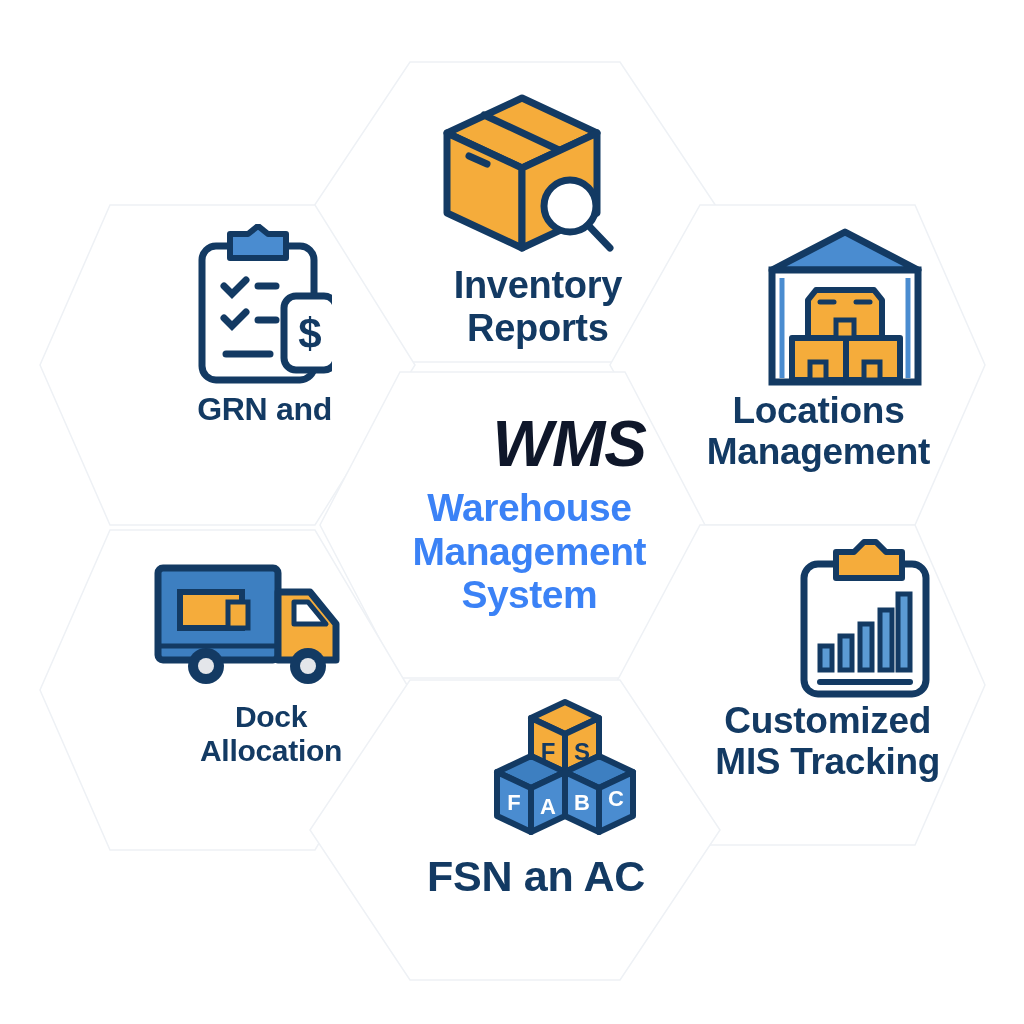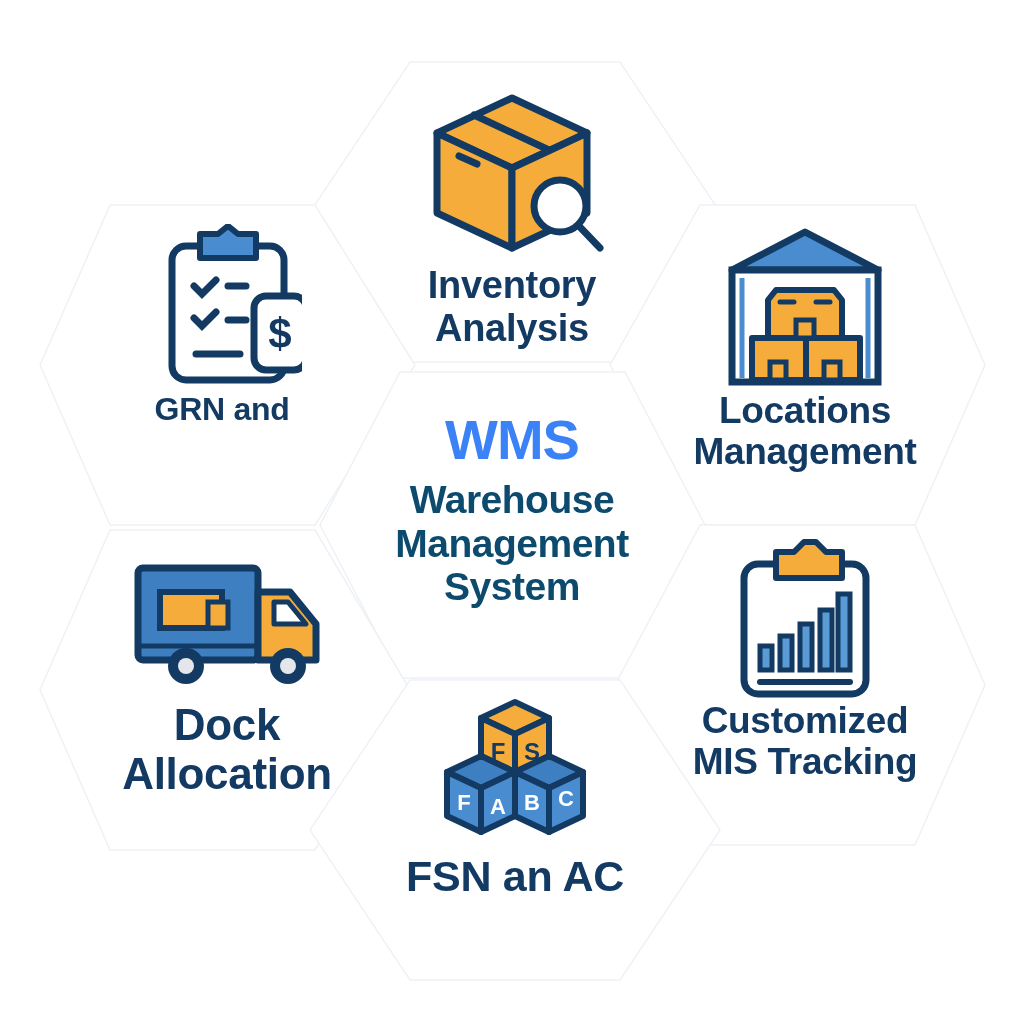--- a/index.html
+++ b/index.html
@@ -20,21 +20,21 @@
     .hex-bg {
       position: absolute;
       left: 0; top: 0;
       width: 1024px; height: 1024px;
       pointer-events: none;
     }
     .tile {
       position: absolute;
       display: flex;
       flex-direction: column;
-      align-items: center;
+      align-items: flex-end;
       text-align: center;
       color: #133a63;
     }
     .tile .label {
       font-weight: bold;
       line-height: 1.12;
       color: #133a63;
       letter-spacing: -0.3px;
     }
     .tile svg { display: block; }
@@ -43,25 +43,25 @@
     #tile-inventory { left: 402px; top: 88px;  width: 220px; }
     #tile-inventory .label { font-size: 38px; margin-top: 6px; }
 
     #tile-grn { left: 112px; top: 224px; width: 220px; }
     #tile-grn .label { font-size: 32px; margin-top: 8px; }
 
     #tile-locations { left: 680px; top: 228px; width: 250px; }
     #tile-locations .label { font-size: 37px; margin-top: 2px; }
 
     #tile-center { left: 378px; top: 412px; width: 268px; }
-    #tile-center .title { font-size: 56px; font-weight: bold; color: #3b82f6; line-height: 1; letter-spacing: -1px; }
-    #tile-center .subtitle { font-size: 39px; font-weight: bold; color: #0c4a6e; line-height: 1.12; margin-top: 10px; letter-spacing: -0.5px; }
+    #tile-center .title { font-size: 64px; font-weight: bold; color: #0f172a; line-height: 1; letter-spacing: -1px; font-style: italic; }
+    #tile-center .subtitle { font-size: 39px; font-weight: bold; color: #3b82f6; line-height: 1.12; margin-top: 10px; letter-spacing: -0.5px; }
 
     #tile-dock { left: 112px; top: 562px; width: 230px; }
-    #tile-dock .label { font-size: 44px; margin-top: 8px; }
+    #tile-dock .label { font-size: 30px; margin-top: 8px; }
 
     #tile-mis { left: 670px; top: 538px; width: 270px; }
     #tile-mis .label { font-size: 37px; margin-top: 2px; }
 
     #tile-fsn { left: 385px; top: 698px; width: 260px; }
     #tile-fsn .label { font-size: 43px; margin-top: 4px; }
   </style>
 </head>
 <body>
 
@@ -86,21 +86,21 @@
         <polygon points="25,45 100,80 100,160 25,125" fill="#f5ac3b"></polygon>
         <polygon points="100,80 175,45 175,125 100,160" fill="#f5ac3b"></polygon>
         <line x1="62" y1="27" x2="137" y2="62"></line>
         <line x1="47" y1="68" x2="65" y2="76"></line>
       </g>
       <circle cx="148" cy="118" r="26" fill="#ffffff" stroke="#133a63" stroke-width="7"></circle>
       <line x1="166" y1="137" x2="188" y2="160" stroke="#133a63" stroke-width="7" stroke-linecap="round"></line>
     </svg>
     <div class="label">
       <div>Inventory</div>
-      <div>Analysis</div>
+      <div>Reports</div>
     </div>
   </div>
 
   <div class="tile" id="tile-grn">
     <svg width="160" height="160" viewBox="0 0 160 160">
       <rect x="30" y="22" width="112" height="134" rx="14" fill="#ffffff" stroke="#133a63" stroke-width="7"></rect>
       <path d="M58,22 L58,10 L76,10 L86,2 L96,10 L114,10 L114,34 L58,34 Z" fill="#4a8cd0" stroke="#133a63" stroke-width="6" stroke-linejoin="round"></path>
       <g stroke="#133a63" stroke-width="7" stroke-linecap="round" fill="none">
         <polyline points="52,62 60,70 74,56"></polyline>
         <line x1="86" y1="62" x2="104" y2="62"></line>

